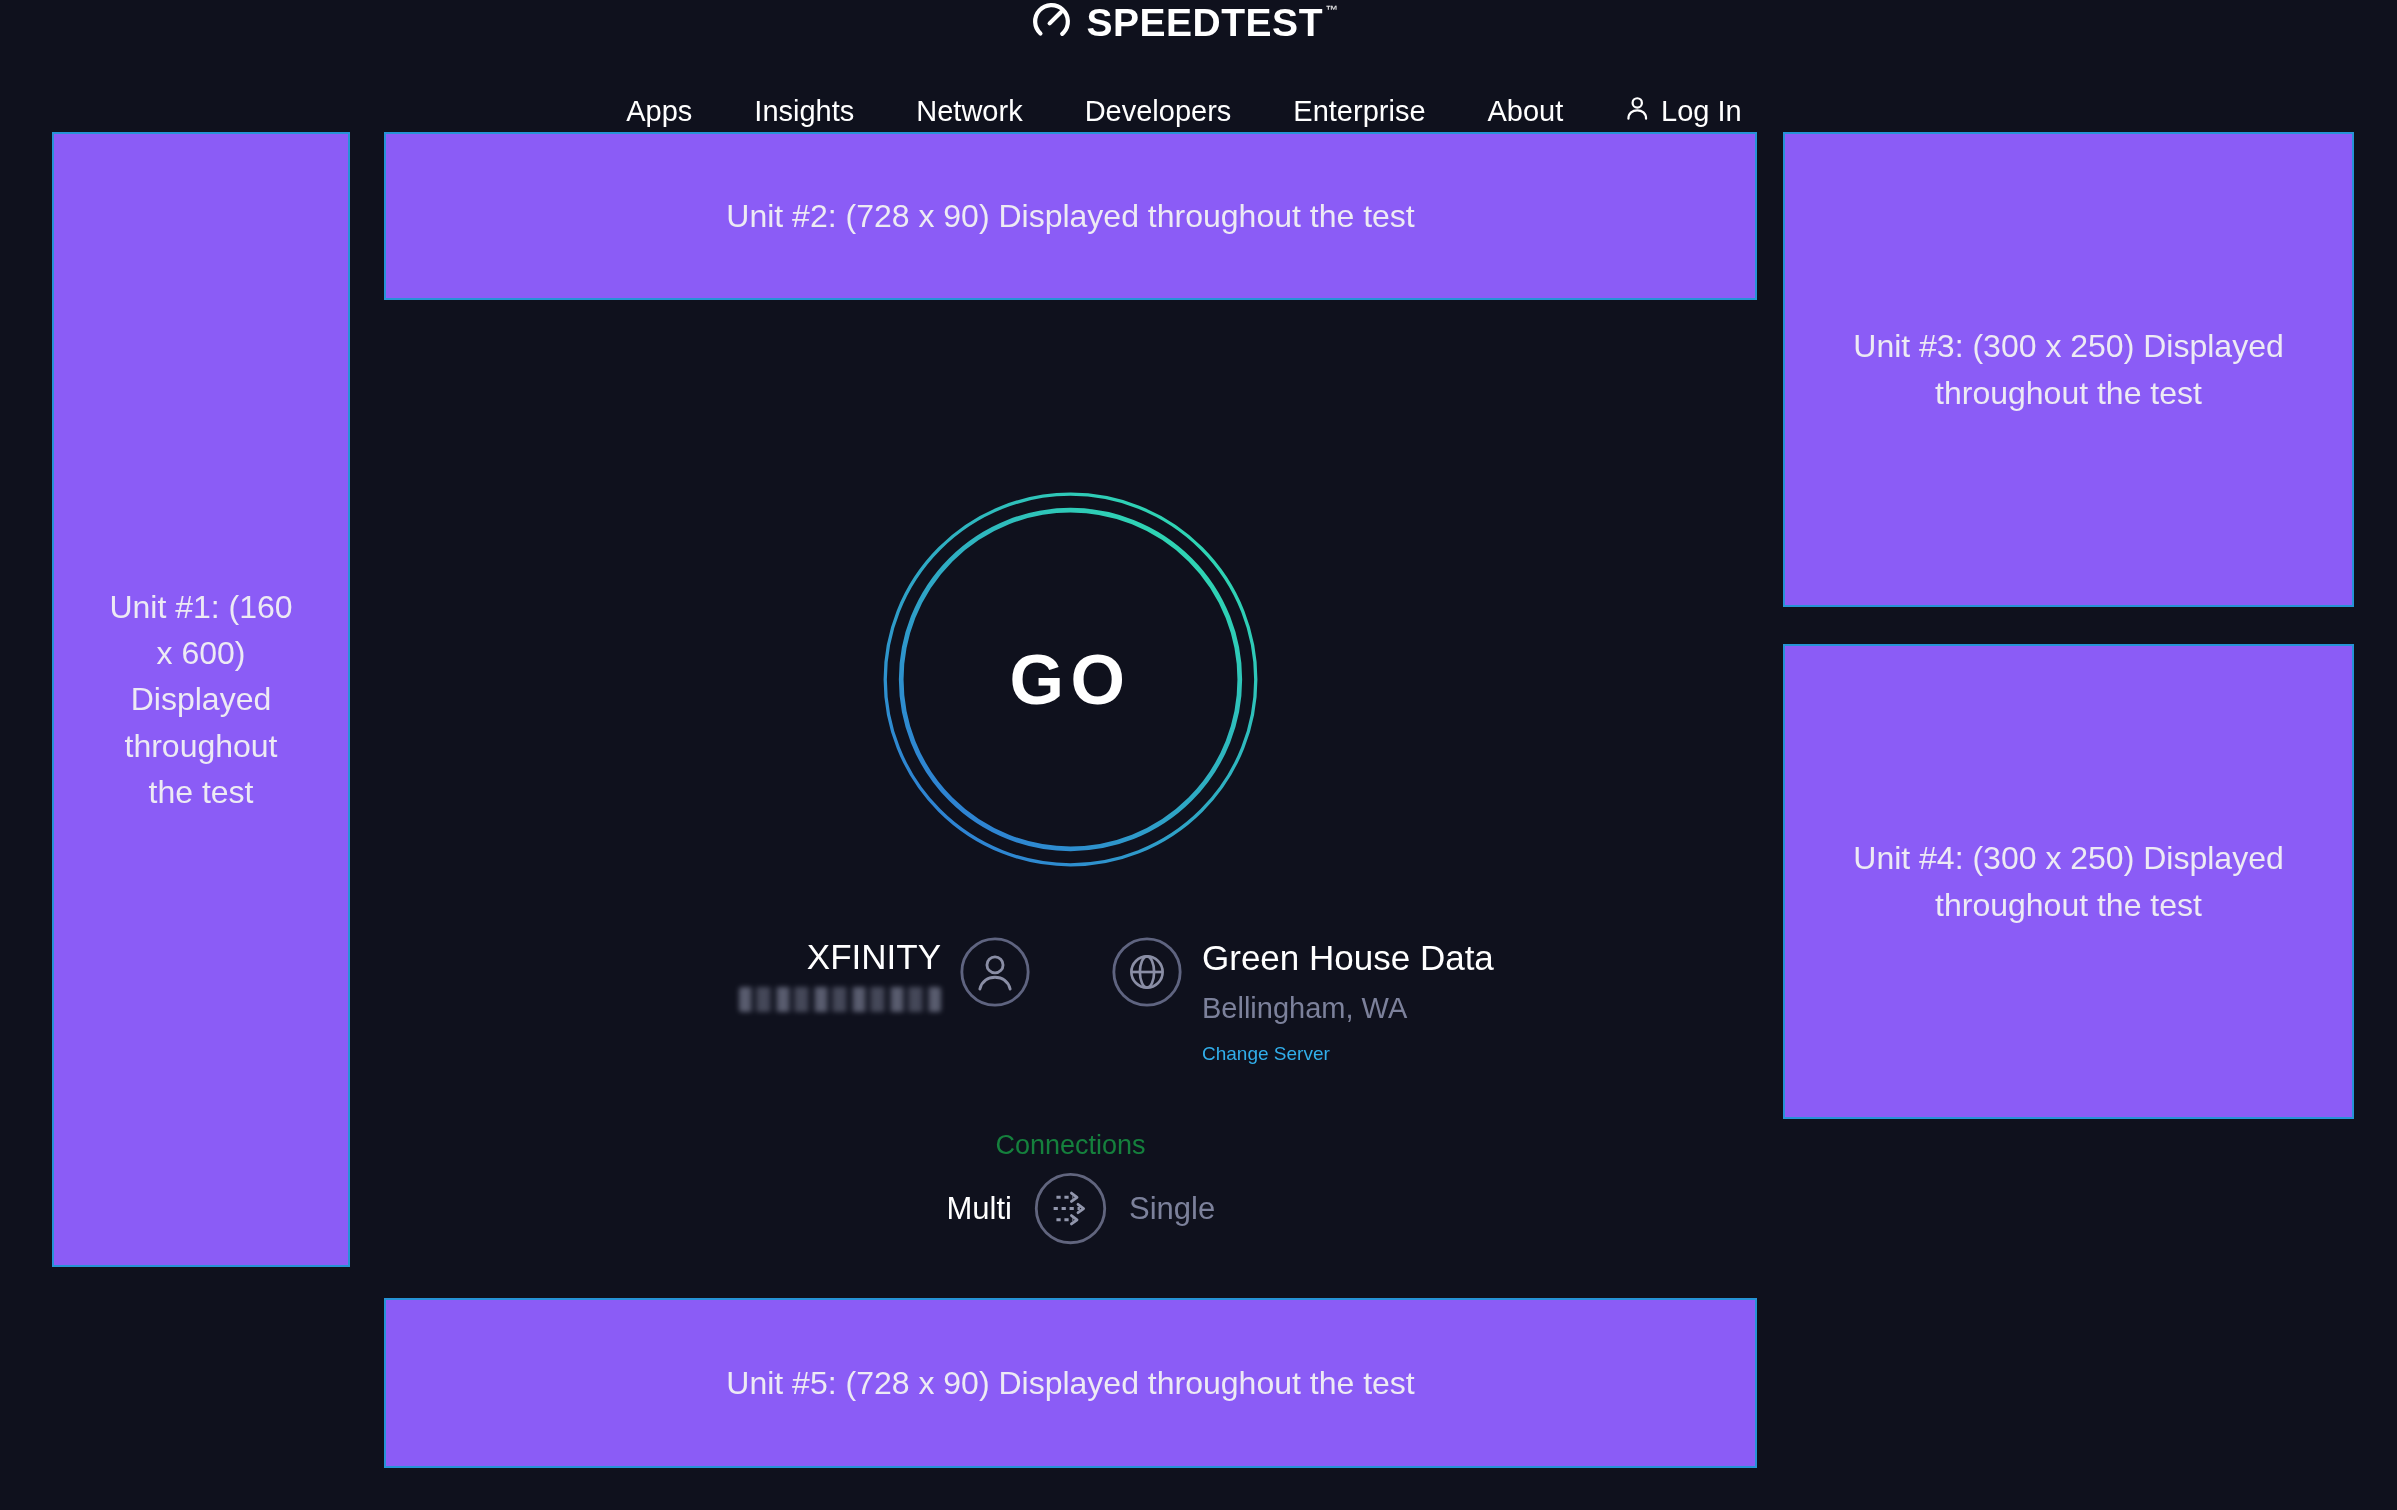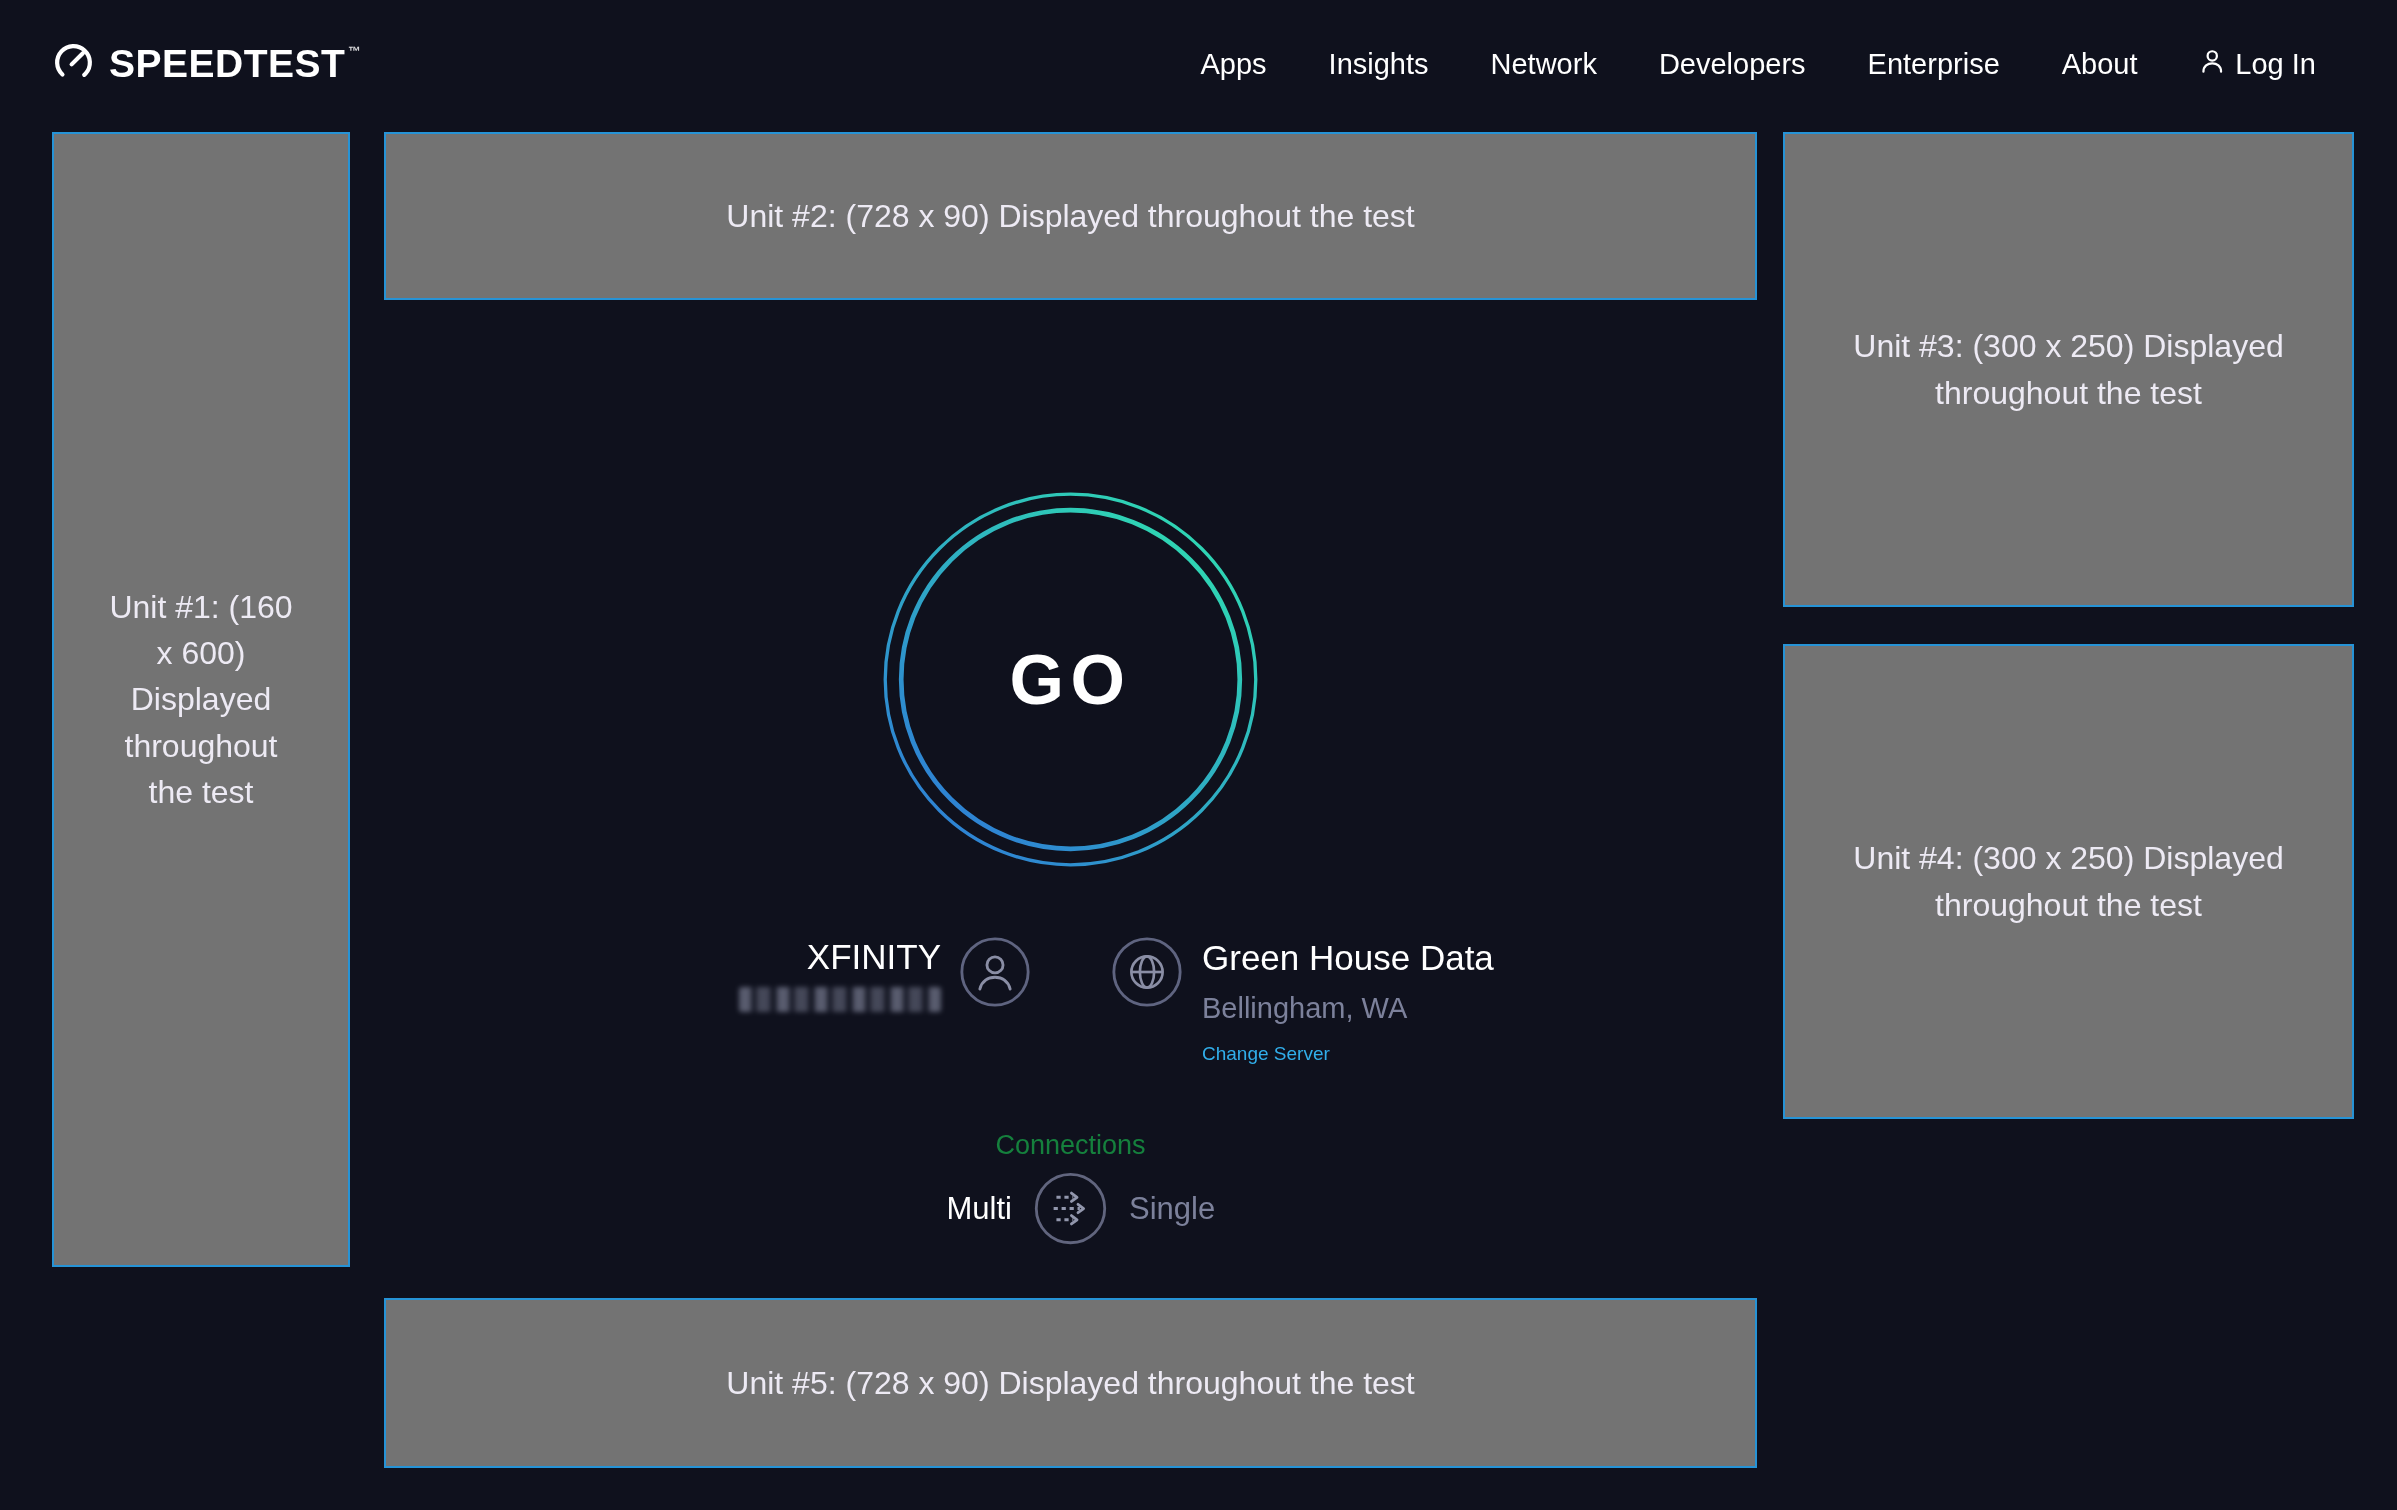--- a/index.html
+++ b/index.html
@@ -9,31 +9,32 @@
     font-family:"Liberation Sans", sans-serif; color:#fff;
     -webkit-font-smoothing:antialiased;
   }
   #page { position:relative; width:2397px; height:1510px; }
 
   
   .topnav {
     position:absolute; top:0; left:0; width:100%; height:128px;
     display:flex; align-items:center; justify-content:space-between;
     padding:0 81px 0 52px;
+    flex-direction:column;
   }
   .brand { display:flex; align-items:center; gap:14px; cursor:pointer; }
   .brand-text { font-size:39px; font-weight:700; letter-spacing:0.5px; color:#fff; display:flex; }
   .tm { font-size:12.2px; margin-top:1.9px; margin-left:2.8px; opacity:.85; align-self:flex-start; }
   .nav-links { display:flex; align-items:center; gap:62px; font-size:29px; color:#fff; }
   .nav-item { cursor:pointer; white-space:nowrap; }
   .login { display:flex; align-items:flex-end; gap:11.3px; cursor:pointer; }
 
   
   .ad {
-    position:absolute; background:#737373; border:2.8px solid #2693d6;
+    position:absolute; background:#8b5cf6; border:2.8px solid #2693d6;
     display:flex; align-items:center; justify-content:center; text-align:center;
     color:#edeaf4; font-size:32px; line-height:1.45; cursor:pointer;
   }
   #ad1 { left:52px;   top:132px;  width:298px;  height:1135px; padding:0 54px; }
   #ad2 { left:384px;  top:132px;  width:1373px; height:168px; }
   #ad3 { left:1783px; top:132px;  width:571px;  height:475px; padding:0 38px; }
   #ad4 { left:1783px; top:644px;  width:571px;  height:475px; padding:0 38px; }
   #ad5 { left:384px;  top:1298px; width:1373px; height:170px; }
 
   

